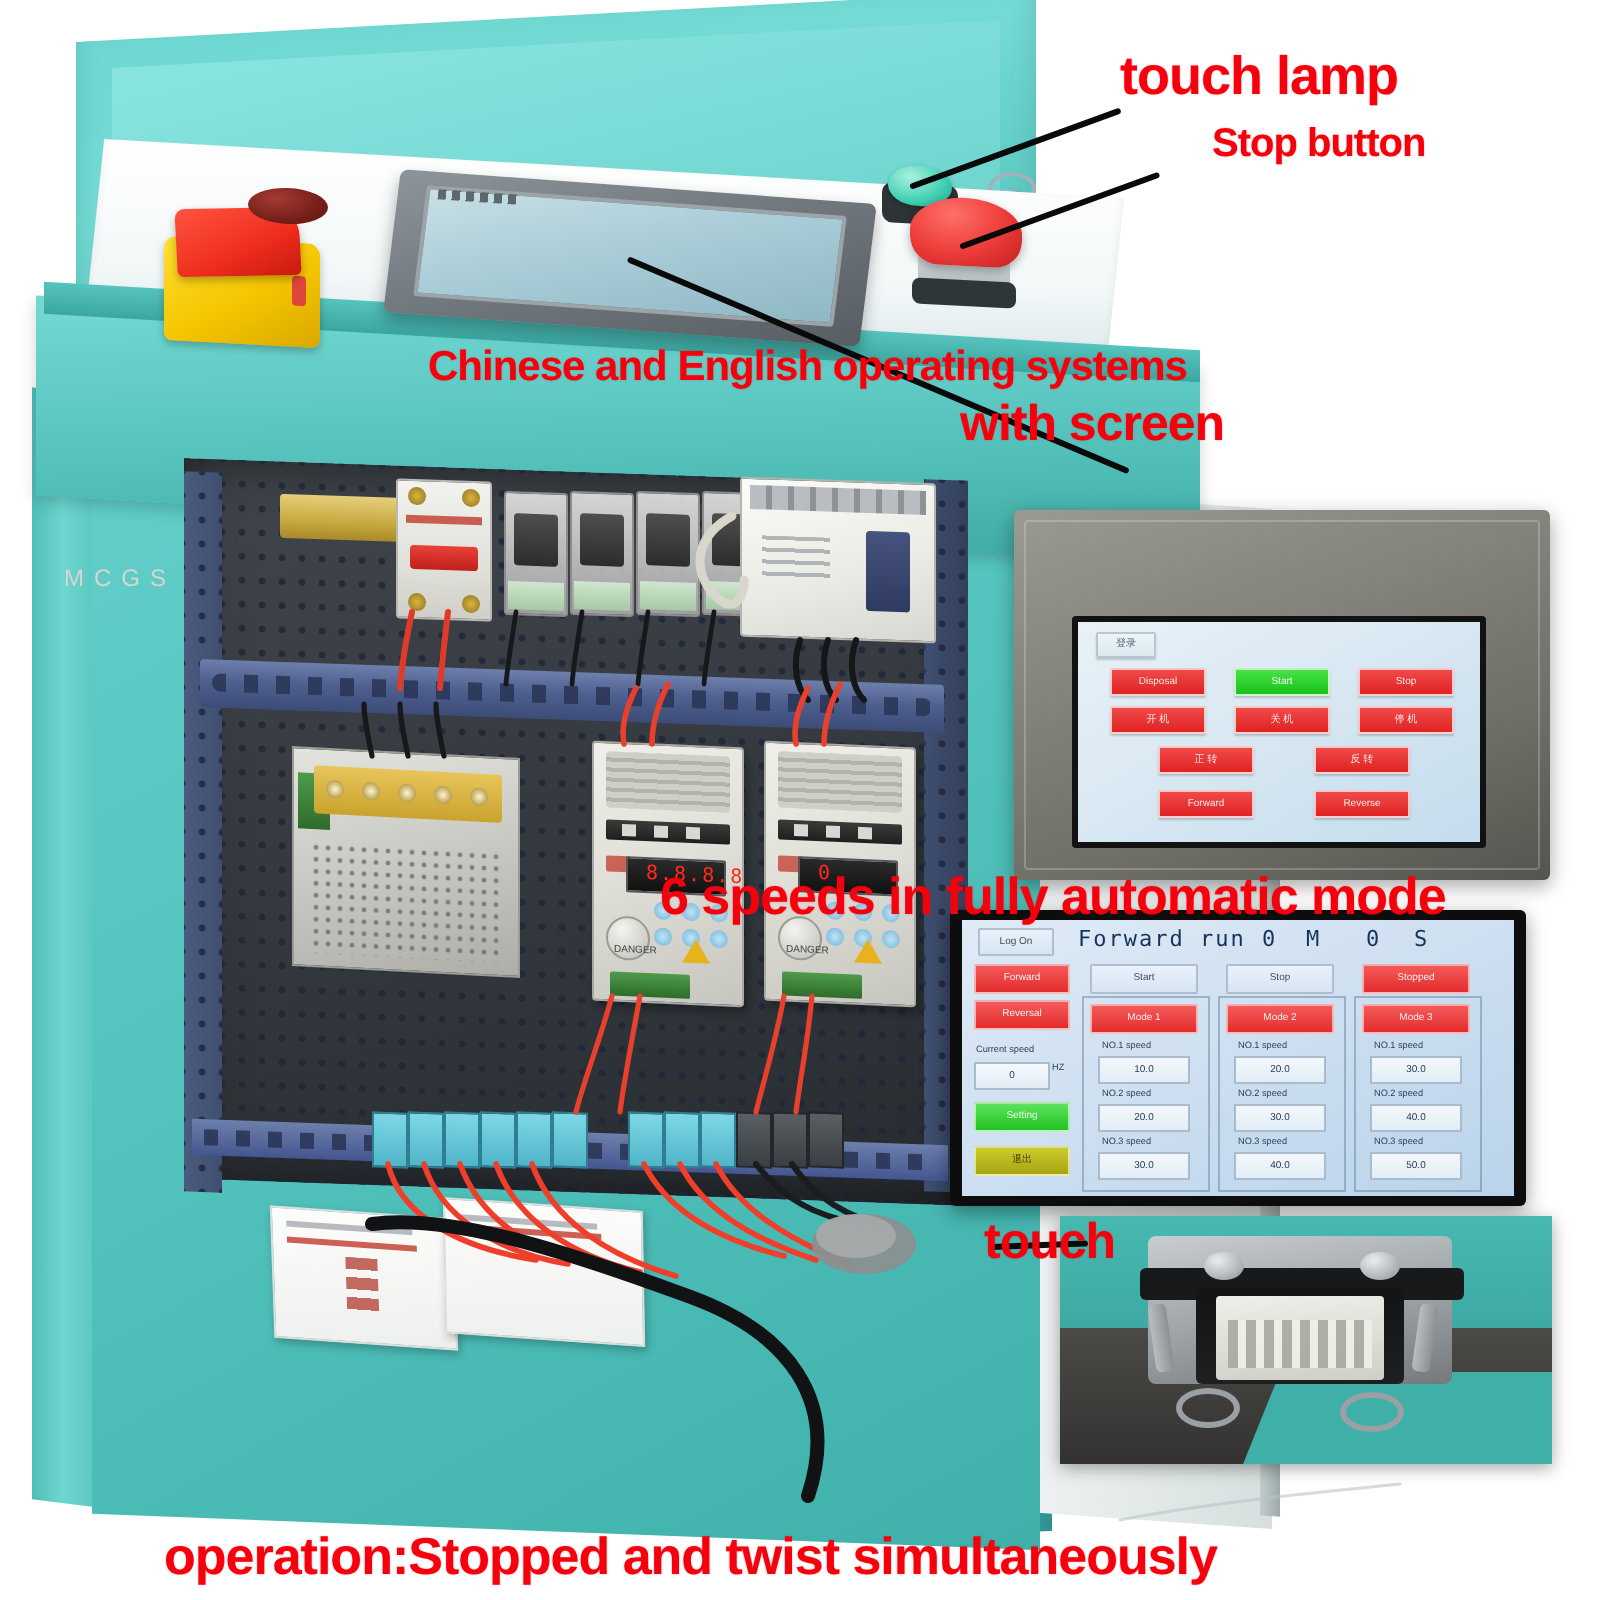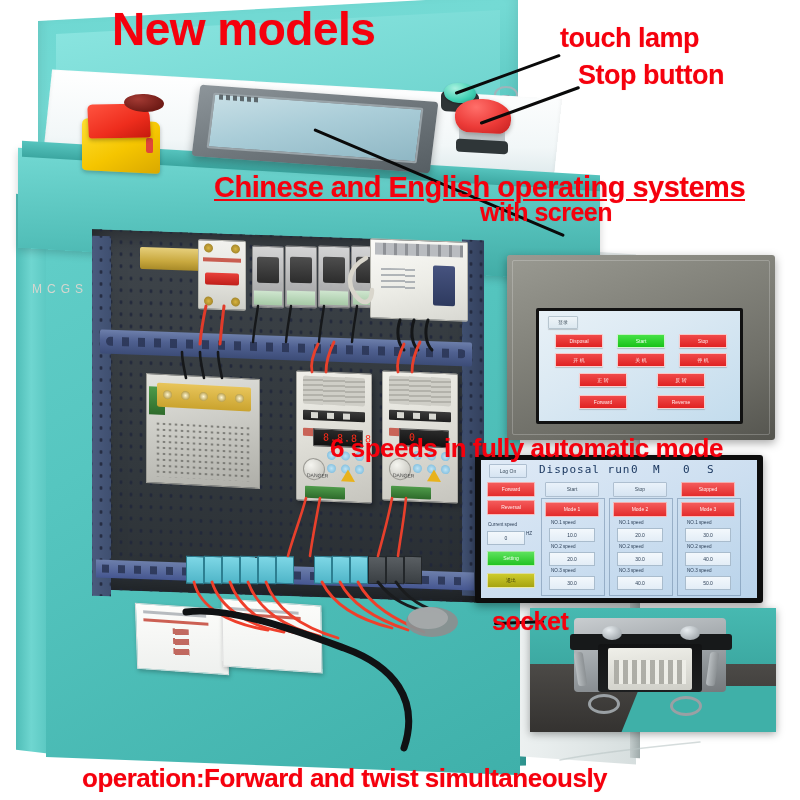--- a/index.html
+++ b/index.html
@@ -345,22 +345,22 @@
   .sock-insert .pins{
     position:absolute;left:6px;top:12px;width:72px;height:24px;
     background:repeating-linear-gradient(90deg,#a9a9a2 0 5px,#efefe9 5px 9px);opacity:.9;
   }
   .sock-lever{position:absolute;width:9px;height:34px;background:linear-gradient(90deg,#b9bec1,#8b9093);border-radius:3px;}
   .sock-clip{position:absolute;width:26px;height:14px;border:3px solid #9aa0a4;border-radius:50%;}
 
   
   #ann-title{left:112px;top:6px;font-size:46px;}
   #ann-pilot{left:560px;top:25px;font-size:27px;}
-  #ann-stop{left:578px;top:62px;font-size:27px;}
-  #ann-cnen{left:214px;top:173px;font-size:29px;text-decoration:underline;}
+  #ann-stop{left:606px;top:62px;font-size:20px;}
+  #ann-cnen{left:214px;top:173px;font-size:21px;}
   #ann-touch{left:480px;top:200px;font-size:25px;}
   #ann-manual{left:418px;top:222px;font-size:25px;}
   #ann-9speeds{left:330px;top:435px;font-size:26px;}
   #ann-socket{left:492px;top:609px;font-size:25px;}
   #ann-bottom{left:82px;top:765px;font-size:26px;}
 </style>
 </head>
 <body>
 
 <div id="stage">
@@ -603,21 +603,21 @@
     <div class="mbtn red" style="left:118px;top:62px;width:46px;">反 转</div>
 
     <div class="mbtn red" style="left:40px;top:84px;width:46px;">Forward</div>
     <div class="mbtn red" style="left:118px;top:84px;width:46px;">Reverse</div>
   </div>
 
   <div class="run-shell"></div>
   <div class="run-screen">
 
     <div class="rbtn ghost" style="left:8px;top:4px;width:36px;height:12px;line-height:12px;">Log On</div>
-    <div class="run-title" style="left:58px;top:3px;">Disposal run</div>
+    <div class="run-title" style="left:58px;top:3px;">Forward run</div>
     <div class="run-title" style="left:150px;top:3px;">0</div>
     <div class="run-title" style="left:172px;top:3px;">M</div>
     <div class="run-title" style="left:202px;top:3px;">0</div>
     <div class="run-title" style="left:226px;top:3px;">S</div>
 
     <div class="rbtn red" style="left:6px;top:22px;width:46px;">Forward</div>
     <div class="rbtn red" style="left:6px;top:40px;width:46px;">Reversal</div>
     <div class="rlabel" style="left:7px;top:62px;">Current speed</div>
     <div class="rfield" style="left:6px;top:71px;width:36px;">0</div>
     <div class="rlabel" style="left:45px;top:71px;">HZ</div>
@@ -673,22 +673,21 @@
     <div class="sock-lever" style="left:178px;top:44px;transform:rotate(8deg);"></div>
     <div class="sock-clip" style="left:58px;top:86px;"></div>
     <div class="sock-clip" style="left:140px;top:88px;"></div>
   </div>
 
   <div class="leader" style="left:455px;top:92px;width:112px;transform:rotate(-20deg);"></div>
   <div class="leader" style="left:480px;top:122px;width:106px;transform:rotate(-20deg);"></div>
   <div class="leader" style="left:314px;top:128px;width:272px;transform:rotate(23deg);"></div>
   <div class="leader" style="left:494px;top:622px;width:50px;transform:rotate(-2deg);"></div>
 
-  <div class="ann" id="ann-title">New models</div>
   <div class="ann" id="ann-pilot">touch lamp</div>
   <div class="ann" id="ann-stop">Stop button</div>
   <div class="ann" id="ann-cnen">Chinese and English operating systems</div>
   <div class="ann" id="ann-touch">with screen</div>
   <div class="ann" id="ann-9speeds">6 speeds in fully automatic mode</div>
-  <div class="ann" id="ann-socket">socket</div>
-  <div class="ann" id="ann-bottom">operation:Forward and twist simultaneously</div>
+  <div class="ann" id="ann-socket">touch</div>
+  <div class="ann" id="ann-bottom">operation:Stopped and twist simultaneously</div>
 
 </div>
 
 </body></html>

